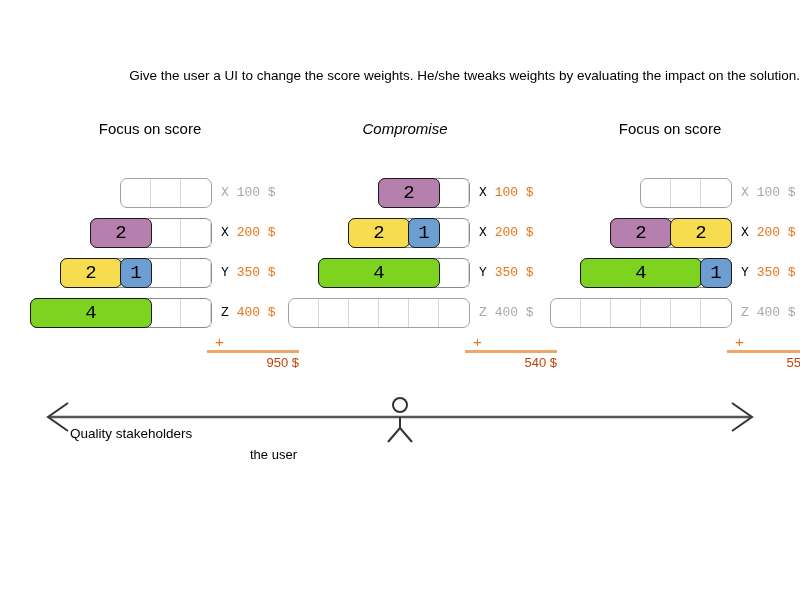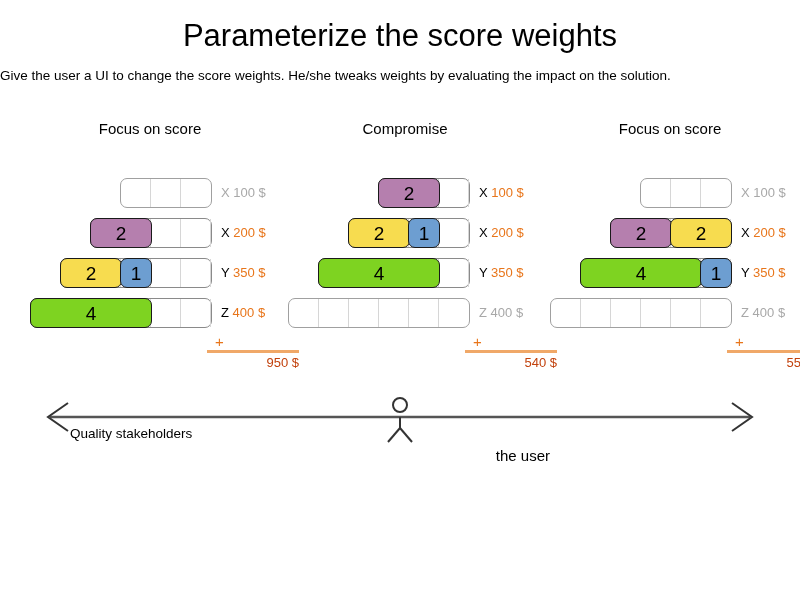--- a/index.html
+++ b/index.html
@@ -31,21 +31,21 @@
     font-weight: 400;
     letter-spacing: 0px;
     color: #000;
     white-space: nowrap;
   }
   #slide-subtitle {
     position: absolute;
     top: 68px;
     left: 0;
     width: 800px;
-    text-align: left;
+    text-align: right;
     font-size: 13.5px;
     font-weight: 400;
     color: #000;
     white-space: nowrap;
   }
 
   
   .scenario {
     position: absolute;
     top: 120px;
@@ -59,20 +59,21 @@
     color: #000;
     white-space: nowrap;
   }
 
   
   .row {
     position: absolute;
     height: 30px;
     display: flex;
     align-items: flex-start;
+    font-family: Liberation Mono, monospace;
   }
   .bar {
     position: relative;
     height: 30px;
     box-sizing: border-box;
     border: 1px solid #8a8a8a;
     border-radius: 7px;
     background: #ffffff;
     display: flex;
     overflow: visible;
@@ -160,34 +161,33 @@
     color: #000;
     white-space: nowrap;
     top: 31px;
   }
   #axis-label-left  { left: 70px; }
   #axis-label-right { right: 70px; }
   .user-caption {
     position: absolute;
     width: 300px;
     left: 250px;
-    text-align: right;
-    font-size: 15px;
+    text-align: left;
+    font-size: 13px;
     color: #000;
     white-space: nowrap;
   }
   #user-caption-1 { top: 52px; }
   #user-caption-2 { top: 71px; }
 </style>
 </head>
 <body>
 
 <div class="slide">
 
-  <div id="slide-title">Parameterize the score weights</div>
   <div id="slide-subtitle">Give the user a UI to change the score weights. He/she tweaks weights by evaluating the impact on the solution.</div>
 
   <div id="scenarios-container">
       <div class="scenario" style="left: 0px;">
         <div class="scenario-title" style="left: 30px;">Focus on score</div>
         <div class="row" style="left: 120px; top: 58px;">
           <div class="bar empty-bar" style="width: 92px;">
             <div class="cell"></div>
             <div class="cell"></div>
             <div class="cell"></div>
@@ -236,21 +236,21 @@
           </div>
           <div class="row-label" style="left: 191px;"><span class="lbl-letter">Z</span> <span class="lbl-price">400 $</span></div>
         </div>
         <div class="sum-block" style="left: 207px; top: 216px;">
           <div class="sum-plus">+</div>
           <div class="sum-rule"></div>
           <div class="sum-total">950 $</div>
         </div>
       </div>
       <div class="scenario" style="left: 0px;">
-        <div class="scenario-title" style="left: 285px;">Compromise</div>
+        <div class="scenario-title" style="left: 285px; font-style: italic;">Compromise</div>
         <div class="row" style="left: 378px; top: 58px;">
           <div class="bar" style="width: 92px;">
             <div class="cell"></div>
             <div class="cell"></div>
             <div class="cell"></div>
             <div class="seg seg-purple" style="left: -1px; width: 62px;">
               <span>2</span>
             </div>
           </div>
           <div class="row-label" style="left: 101px;"><span class="lbl-letter">X</span> <span class="lbl-price">100 $</span></div>

